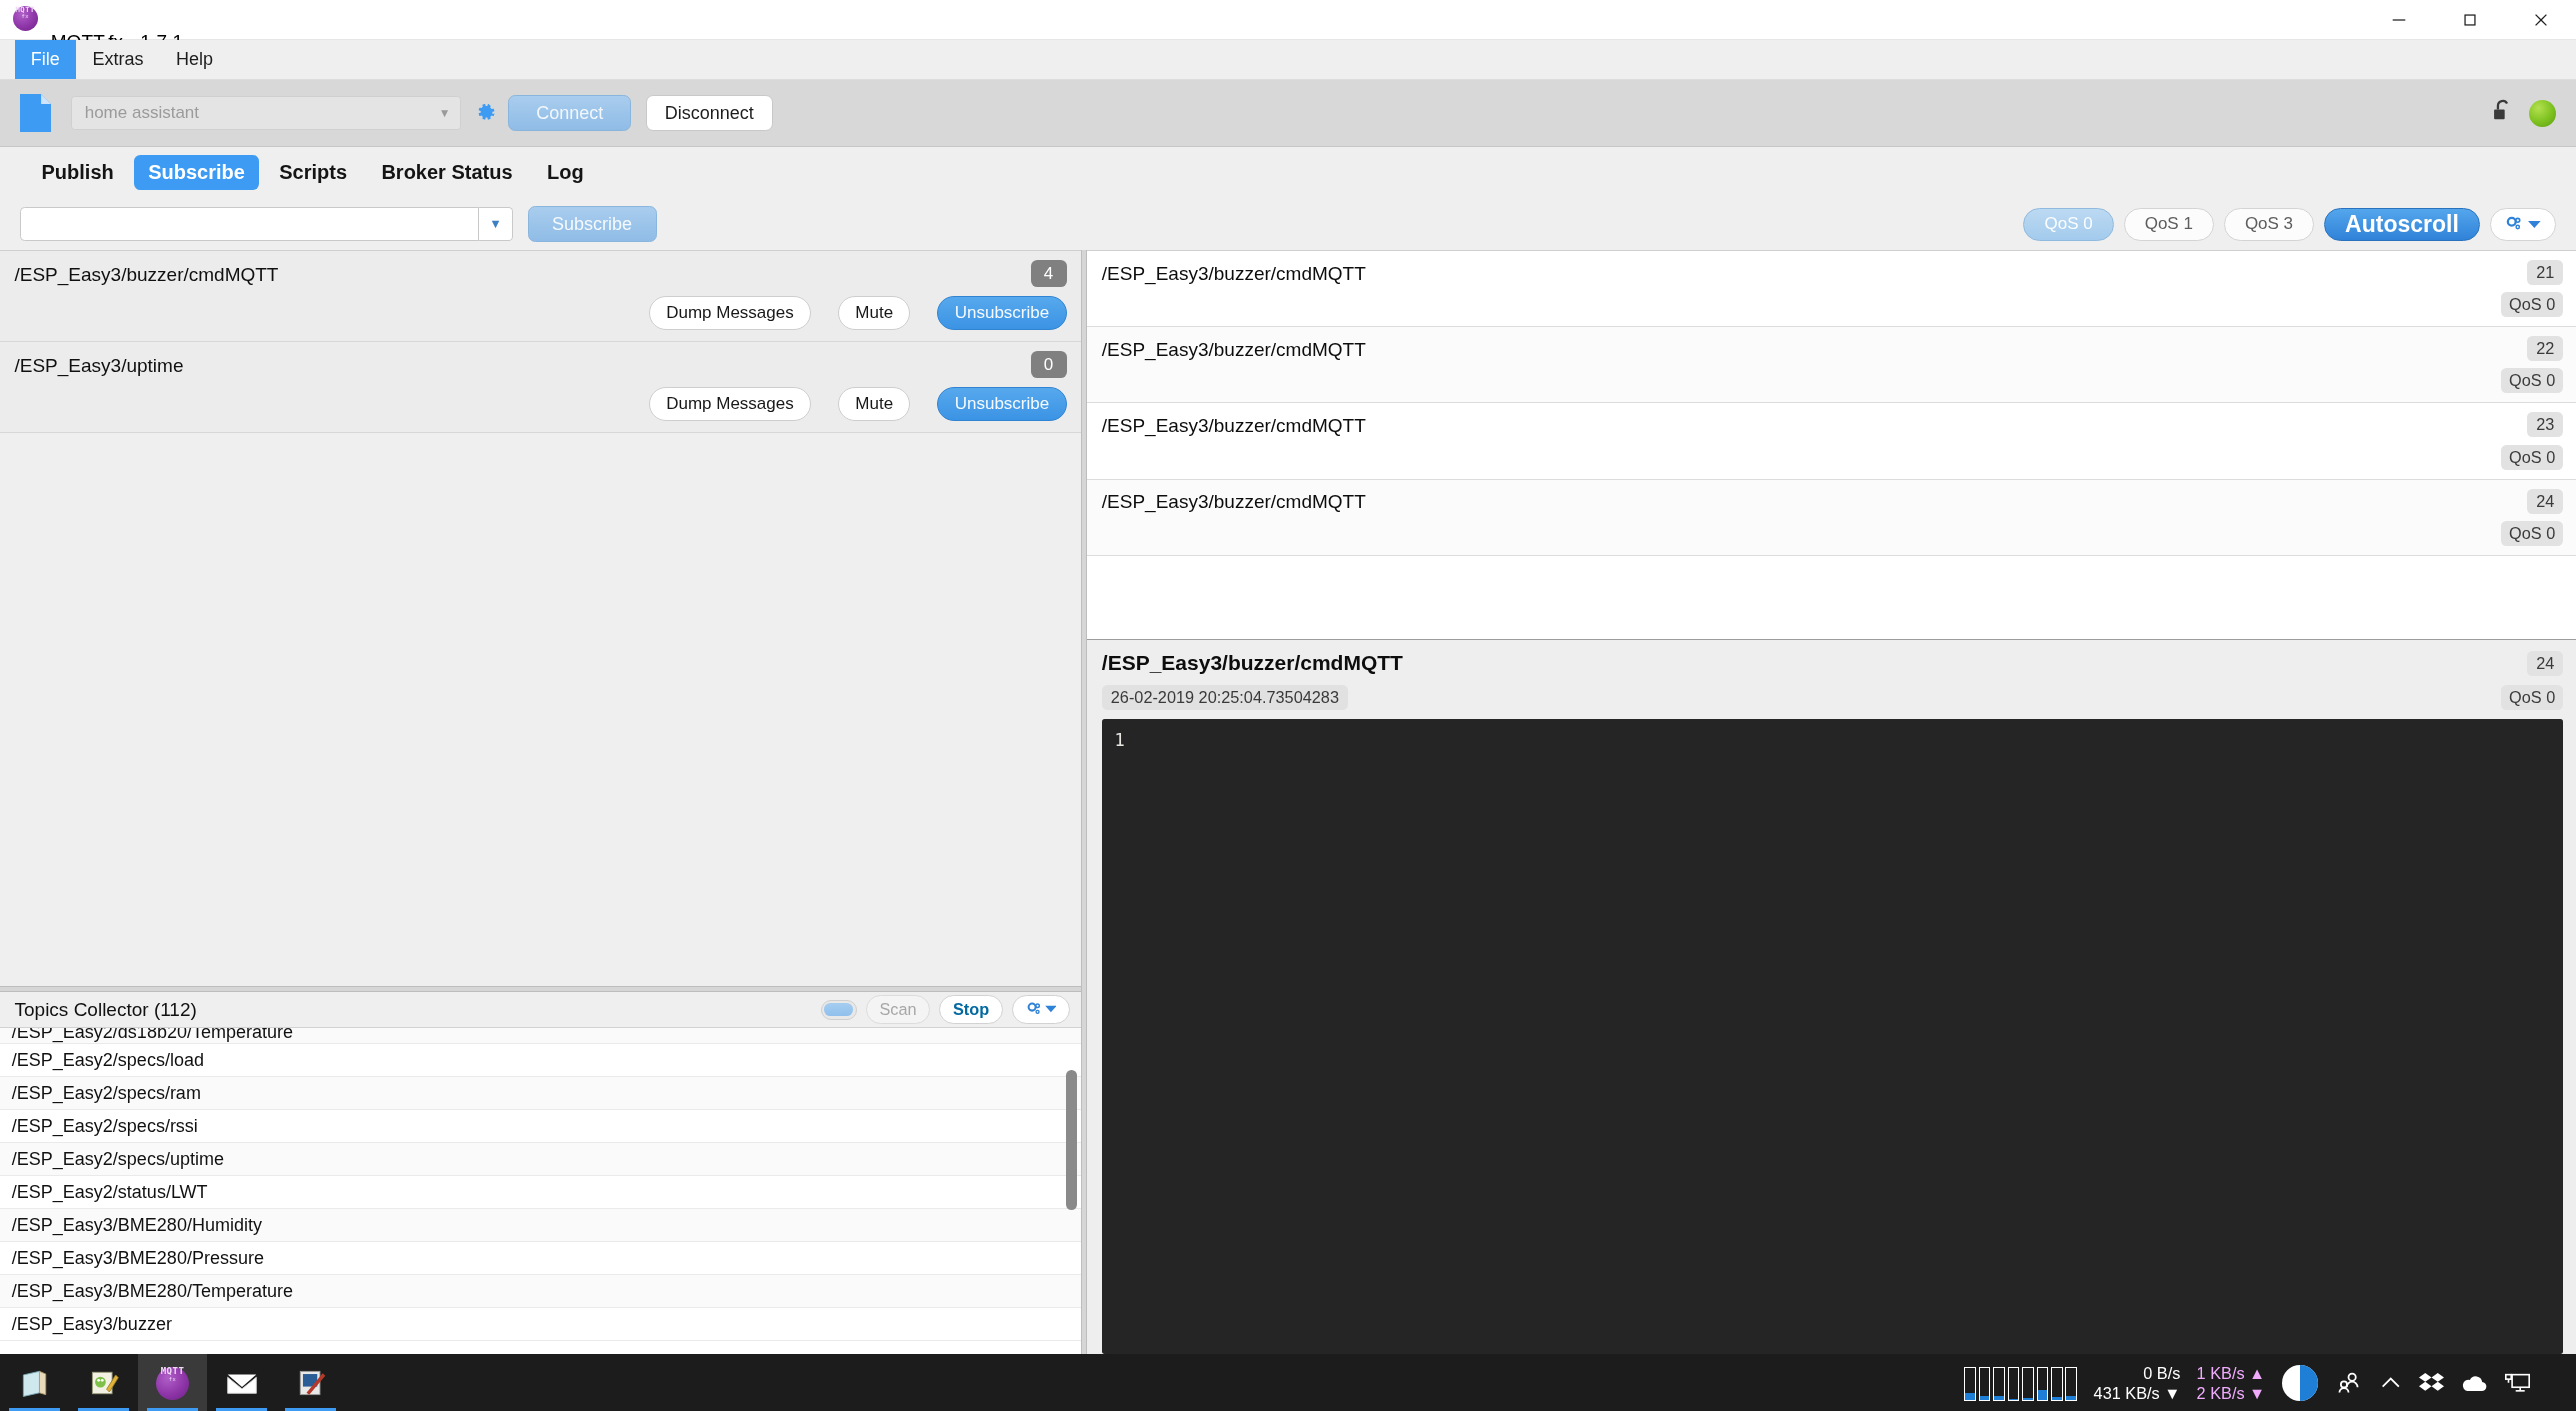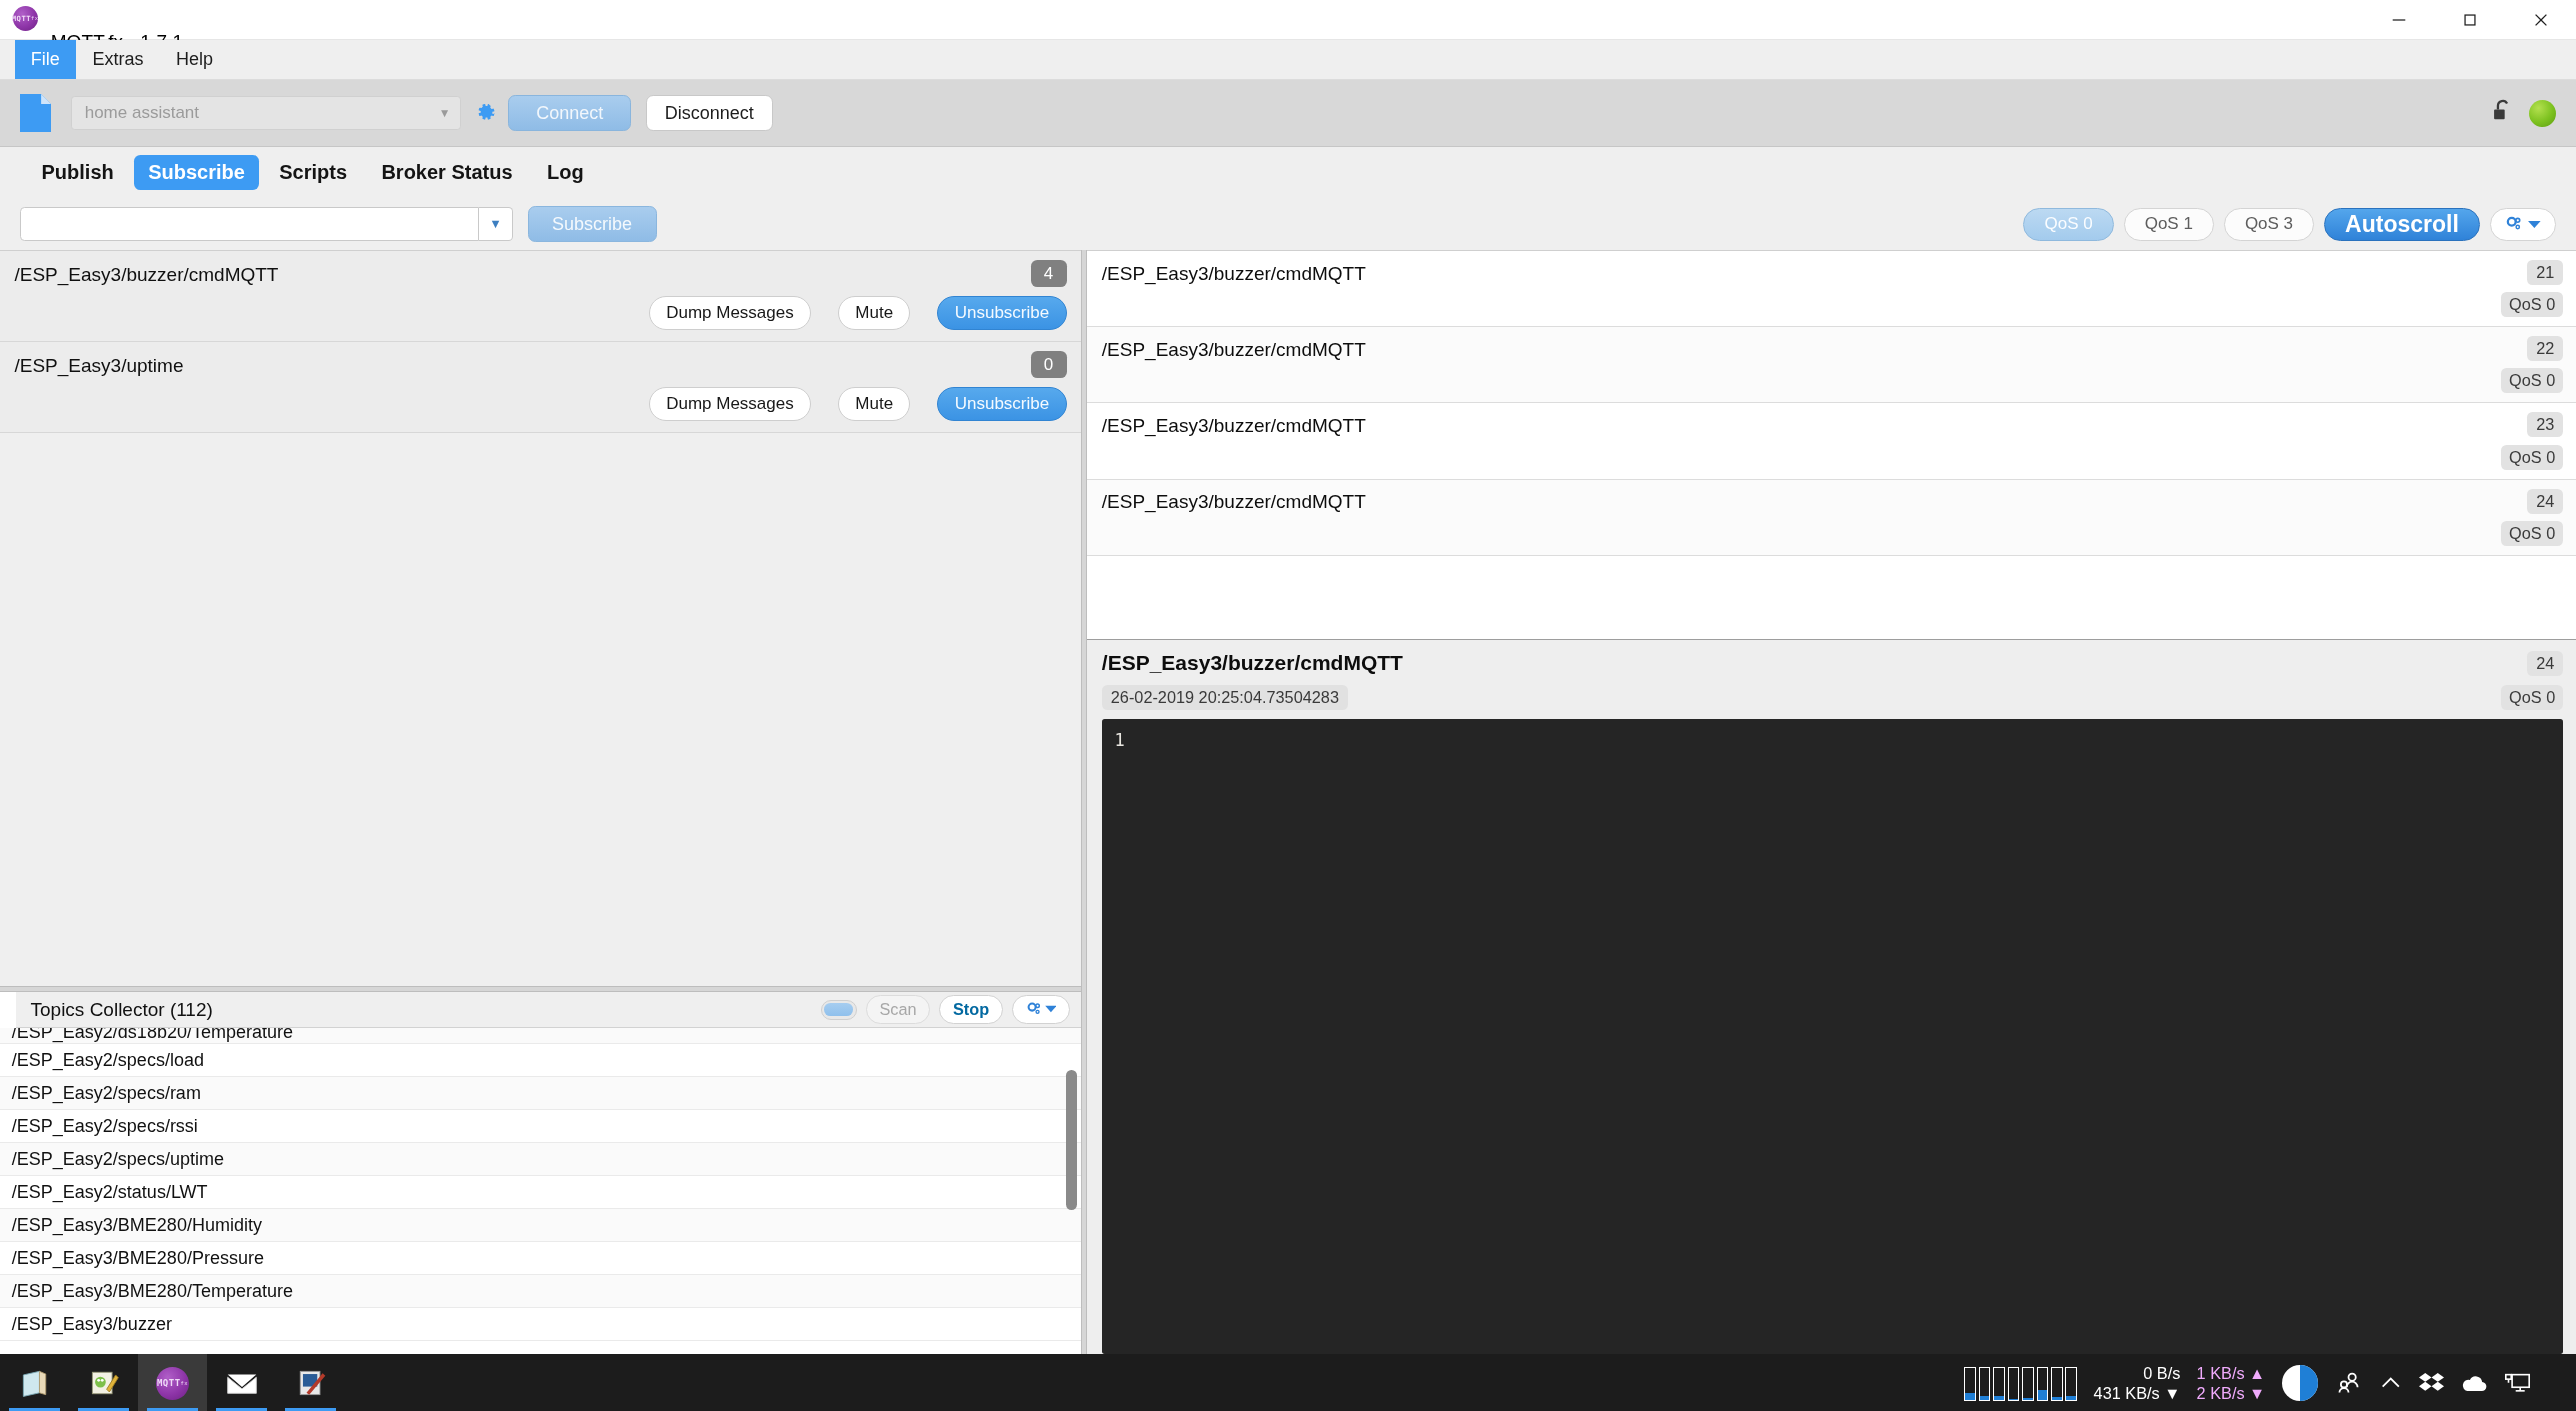--- a/index.html
+++ b/index.html
@@ -13,21 +13,21 @@
 
   
   .titlebar {
     height: 40px; background: #ffffff; display: flex; align-items: center;
     border-bottom: 0.9px solid #e6e6e6; flex: 0 0 40px;
   }
   .tb-icon { width: 27px; height: 27px; margin-left: 12.7px; margin-right: 11px; position: relative; }
   .mqtt-logo {
     width: 25px; height: 25px; border-radius: 50%;
     background: radial-gradient(circle at 36% 32%, #b05fc8 0%, #8e35a8 55%, #6d2084 100%);
-    display: flex; flex-direction: row; align-items: center; justify-content: center;
+    display: flex; flex-direction: column; align-items: center; justify-content: flex-start;
     color: #efd9f7; font-size: 7.2px; line-height: 7.2px; font-weight: bold;
     font-family: "DejaVu Sans Mono", monospace; letter-spacing: 0.5px;
   }
   .mqtt-logo .l2 { font-size: 5.4px; line-height: 6.3px; font-weight: normal; }
   .tb-title { font-size: 19px; color: #000000; letter-spacing: 0.1px; margin-top: 44px; }
   .tb-spacer { flex: 1; }
   .winbtns { display: flex; height: 40px; }
   .winbtn {
     width: 71px; height: 40px; display: flex; align-items: center; justify-content: center;
     color: #202020;
@@ -157,21 +157,21 @@
   }
   .sbtn.primary {
     background: linear-gradient(#57a9ed,#3b93e4); border: 0.9px solid #3184d2; color: #f4faff;
   }
 
   
   .hsplit { height: 6.3px; background: #d6d6d6; border-top: 0.9px solid #bdbdbd; border-bottom: 0.9px solid #bdbdbd; }
   .tc-panel { height: 362px; display: flex; flex-direction: column; background: #ffffff; }
   .tc-header {
     height: 36px; background: #efefef; display: flex; align-items: center; padding: 0 11px 0 14.5px;
-    border-bottom: 0.9px solid #d2d2d2; flex: 0 0 36px; margin-left: 16px;
+    border-bottom: 0.9px solid #d2d2d2; flex: 0 0 36px;
   }
   .tc-title { font-size: 19px; color: #111; flex: 1; }
   .tc-tools { display: flex; align-items: center; gap: 9px; }
   .toggle-pill {
     width: 36px; height: 20px; border-radius: 10px; background: #e8e8e8; border: 0.9px solid #cfcfcf;
     display: flex; align-items: center; padding: 1.8px;
   }
   .toggle-pill .knob { width: 29px; height: 12.7px; border-radius: 6.3px; background: linear-gradient(#a6cdf0,#8fc0ec); }
   .tbtn {
     height: 29px; padding: 0 12.7px; border-radius: 14.5px; font-size: 16.3px;

